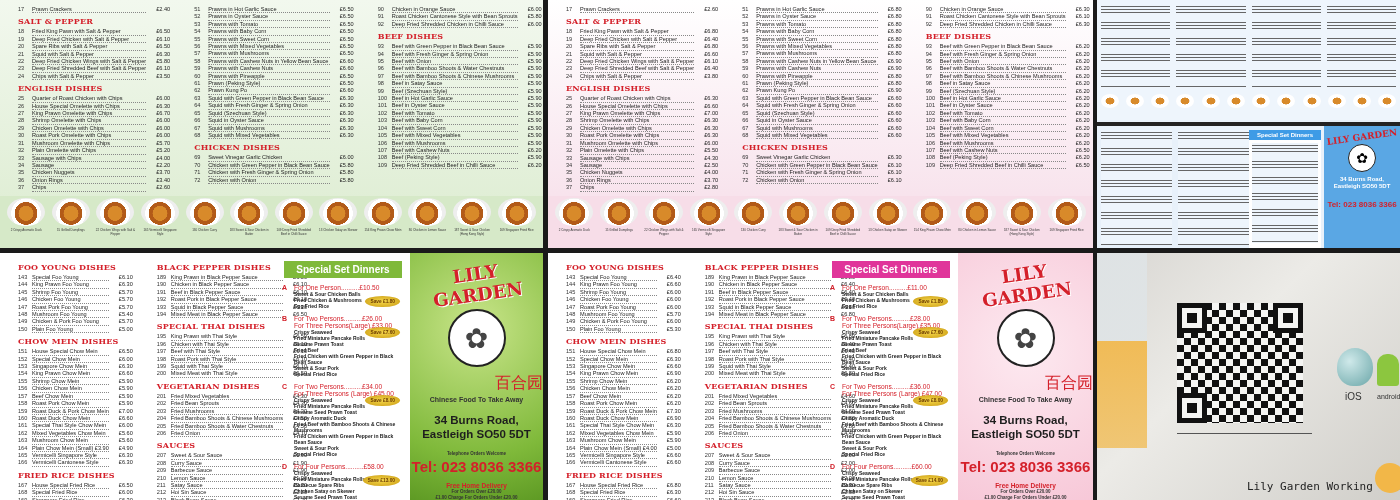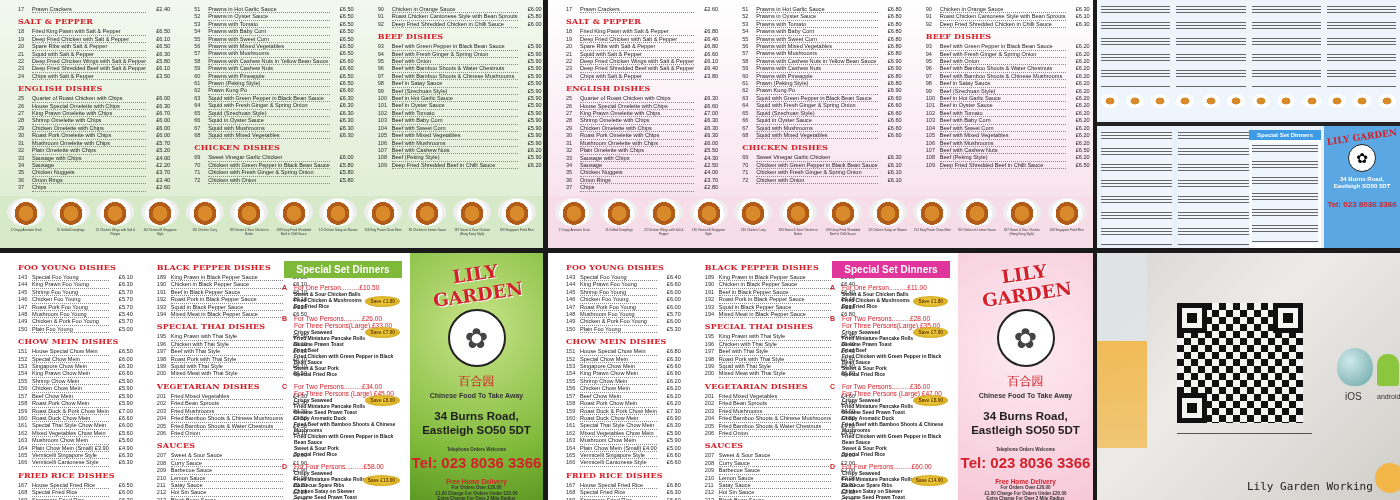--- a/index.html
+++ b/index.html
@@ -33,21 +33,21 @@
   .set .let { color: #d4202a; font-weight: bold; font-size: 7px; position: absolute; left: -2px; }
   .set .opt { color: #d4202a; font-size: 6.6px; padding-left: 10px; white-space: nowrap; }
   .set .it { padding-left: 10px; font-weight: bold; font-size: 5px; line-height: 6px; }
   .save { position: absolute; right: 2px; top: 12px; background: radial-gradient(#f6d84a, #c99a12); color: #6b3b00; font-size: 4.8px; font-weight: bold; border-radius: 50%; padding: 3px 5px; }
 
   .cover { position: absolute; left: 410px; top: 0; width: 133px; height: 100%; text-align: center; }
   .t4 .cover { background: radial-gradient(circle at 50% 30%, #c9e58a, #7fb93a 70%, #5e9a24); }
   .t5 .cover { left: 410px; width: 135px; background: radial-gradient(circle at 50% 40%, #fde9f0, #f7c8d8); }
   .brand { font-family: "DejaVu Serif", serif; font-weight: bold; color: #d4202a; font-size: 18px; margin-top: 10px; transform: rotate(-8deg); text-shadow: 1px 1px 0 #fff; }
   .logo { width: 58px; height: 58px; border-radius: 50%; border: 2px solid #222; background: #fff; margin: 4px auto 0; display: flex; align-items: center; justify-content: center; font-size: 28px; color: #444; }
-  .cn { color: #d4202a; font-size: 12px; margin-top: 6px; }
+  .cn { color: #d4202a; font-size: 16px; margin-top: 6px; text-align: right; }
   .tag { font-size: 7px; font-weight: bold; color: #333; margin-top: 2px; }
   .addr { font-size: 11.5px; font-weight: bold; color: #1e1e1e; margin-top: 10px; line-height: 14px; }
   .tw { font-size: 4.5px; margin-top: 10px; font-weight: bold; color: #333; }
   .tel { font-size: 15px; font-weight: bold; color: #d4202a; margin-top: 2px; font-family: "Liberation Sans", sans-serif; }
   .deliv { font-size: 6.5px; font-weight: bold; color: #d4202a; margin-top: 7px; }
   .dl { font-size: 4.5px; font-weight: bold; color: #333; line-height: 5.5px; }
 
   
   .mini-top { position: absolute; left: 0; top: 0; width: 100%; height: 120px; background: #eef5fc; }
   .mini-lines { position: absolute; left: 4px; top: 4px; width: 295px; height: 85px; display: flex; gap: 6px; }

